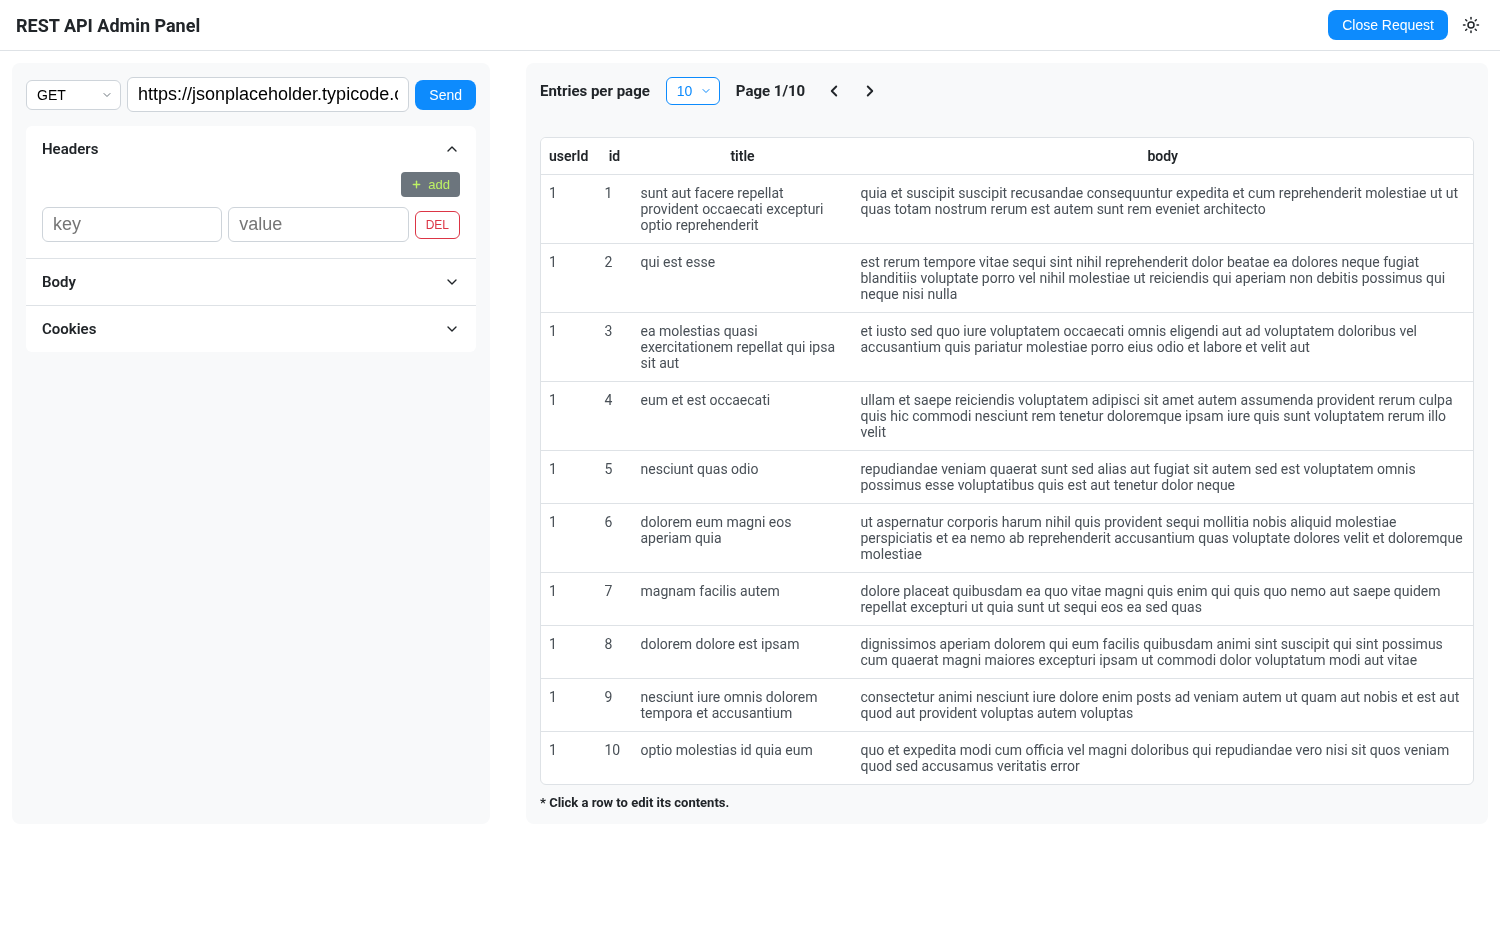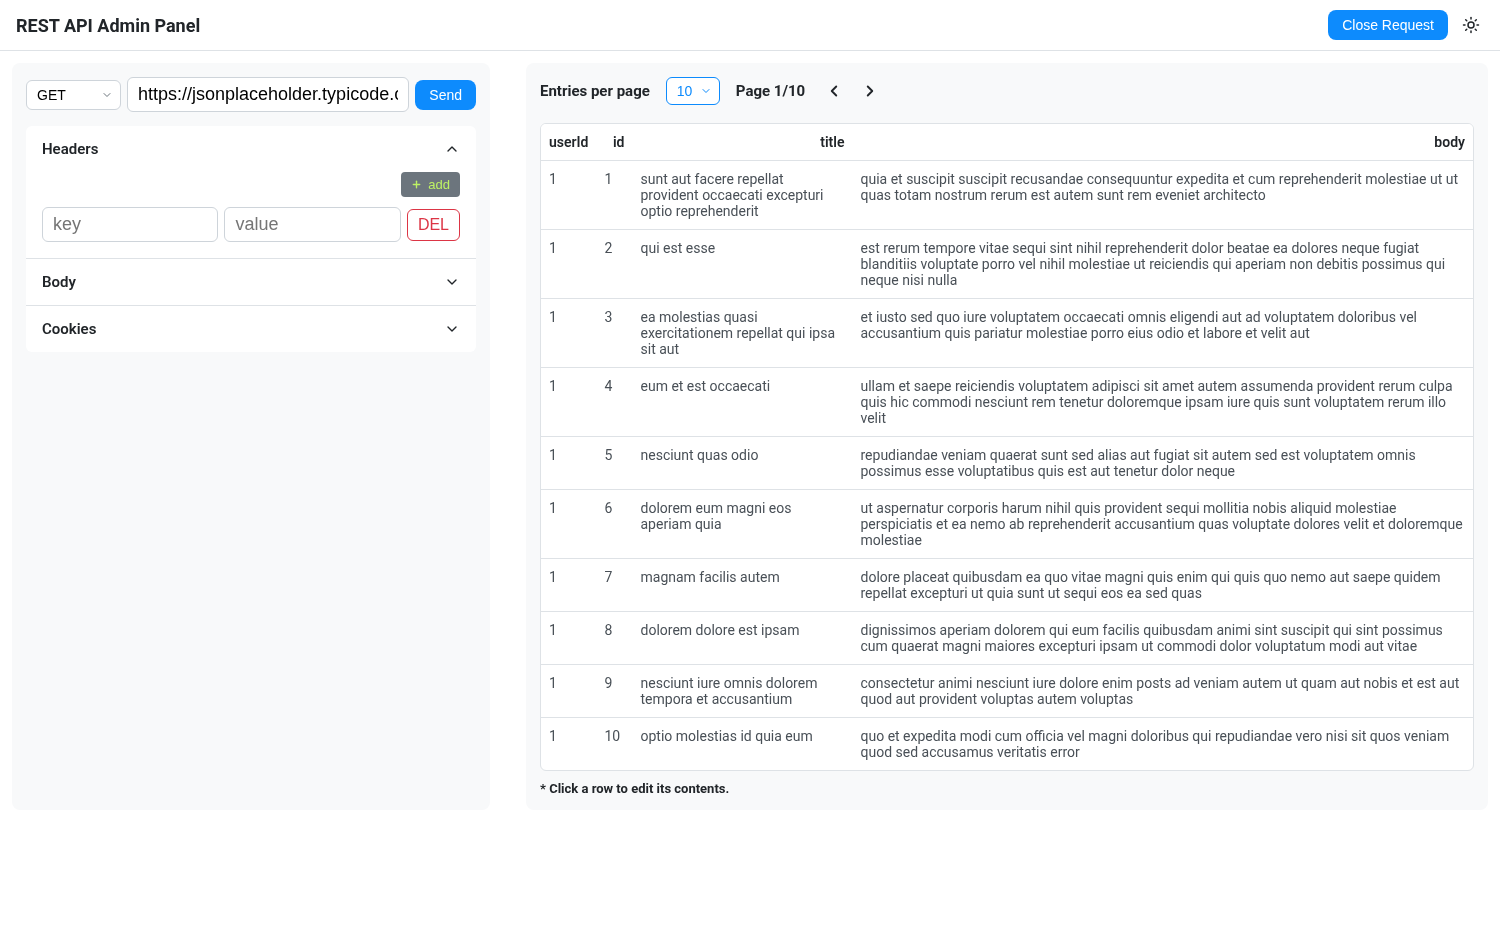--- a/index.html
+++ b/index.html
@@ -100,45 +100,45 @@
   }
   .acc-body { padding: 0 16px 16px 16px; }
   .add-row { display:flex; justify-content:flex-end; margin-bottom:10px;}
   .btn-add {
     background:#6c757d; color:#bef264; border:none; border-radius:4px;
     padding:5px 10px; font-size:13px; cursor:pointer; display:flex; align-items:center; gap:6px;
   }
   .kv-row { display:flex; gap:6px; align-items:center;justify-content:flex-end; }
   .btn-del {
     border:1px solid #dc3545; color:#dc3545; background:#fff;
-    border-radius:6px; padding:6px 10px; font-size:16px; cursor:pointer;
+    border-radius:6px; padding:6px 10px; font-size:12px; cursor:pointer;
     font-weight:500;
   }
 
   
   .r-toolbar {
     display:flex; align-items:center; gap:16px; font-weight:700; font-size:15px;
-    margin-bottom:18px;
+    margin-bottom:32px;
   }
   .page-select-wrap { position:relative; display:inline-block; }
   .page-select {
     border:1px solid #0d8bfd; color:#0d8bfd; background:#fff;
     border-radius:6px; padding:5px 26px 5px 10px; font-size:14px;
     appearance:none; cursor:pointer;
   }
   .page-select-wrap .chev { position:absolute; right:8px; top:50%; transform:translateY(-50%); pointer-events:none; }
   .pager-arrows { display:flex; gap:10px; }
   .pager-arrows .icon-btn { color:#212529; }
 
   .table-wrap {
     border:1px solid #dee2e6; border-radius:6px; overflow:hidden; background:#fff;
   }
   table { width:100%; border-collapse:collapse; }
   thead th {
-    text-align:right; font-weight:600; font-size:14px;
+    text-align:center; font-weight:600; font-size:14px;
     padding:10px 8px; border-bottom:1px solid #dee2e6;
     background:#fff;
   }
   tbody td {
     padding:10px 8px; border-top:1px solid #dee2e6; vertical-align:top;
     font-size:14px; color:#495057;
   }
   tbody tr:first-child td { border-top:none; }
   tbody tr { cursor:pointer; }
 

